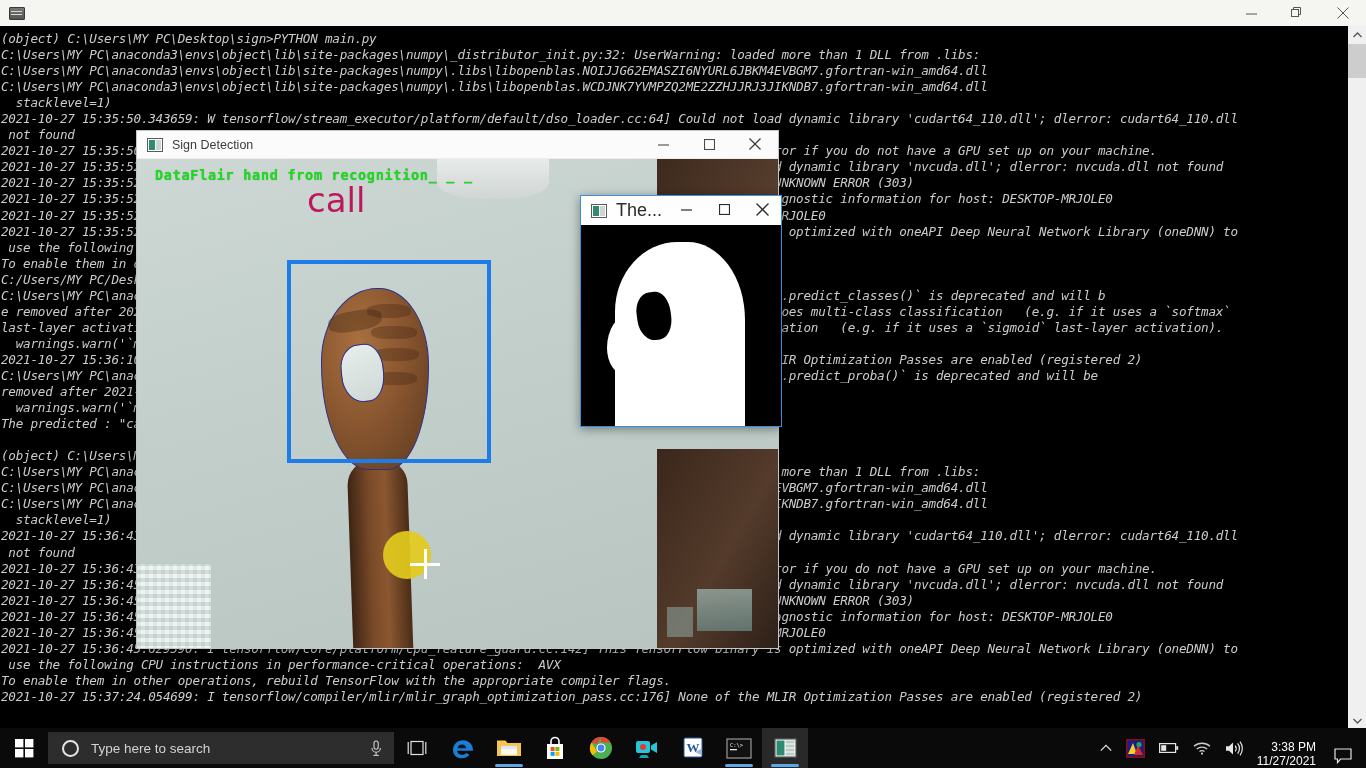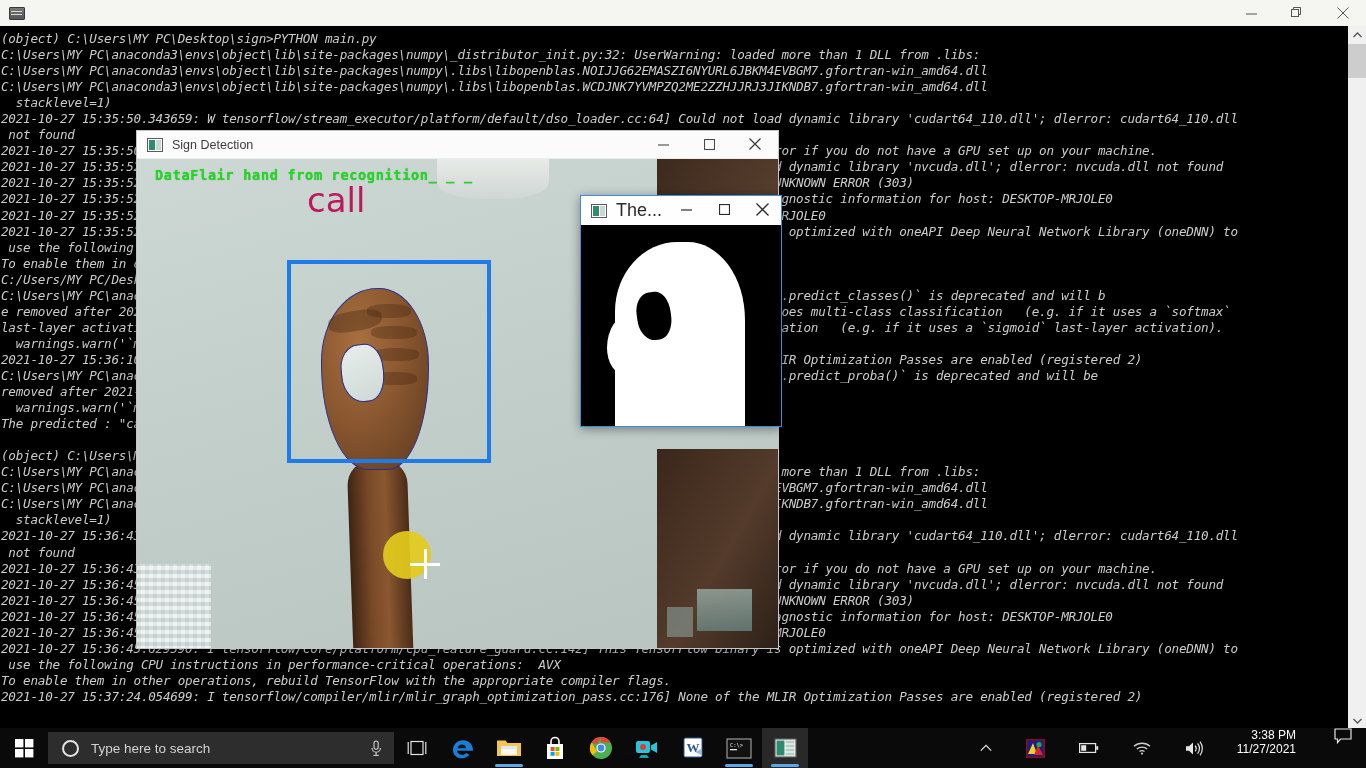--- a/index.html
+++ b/index.html
@@ -246,21 +246,21 @@
   #search-box .circ {
     width:17px; height:17px; border:2px solid #e3e3e3; border-radius:50%;
     margin-left: 14px; margin-right: 12px; flex:none;
   }
   #search-placeholder { flex:1; color:#d2d2d2; font-size:13.5px; }
   .tb-icon { width: 46px; height: 40px; display:flex; align-items:center; justify-content:center; position:relative; }
   .tb-icon.active { background: rgba(255,255,255,.13); }
   .tb-icon.running:after {
     content:""; position:absolute; bottom:1px; left:9px; width:28px; height:3px; background:#5aa9e6; border-radius:2px;
   }
-  #tray { position:absolute; right:0; top:0; height:40px; display:flex; align-items:flex-start; color:#fff;gap:20px; }
+  #tray { position:absolute; right:0; top:0; height:40px; display:flex; align-items:flex-end; color:#fff; }
   .tray-item { padding: 0 7px; display:flex; align-items:center; justify-content:center; height:40px; }
   #clock { text-align:right; line-height:14px; font-size:12px; padding: 0 12px 0 6px; color:#fff; }
   #clock div { white-space:nowrap; }
   #actioncenter { padding: 0 14px 0 6px; }
 </style>
 </head>
 <body>
 
 <div id="screen">
 

